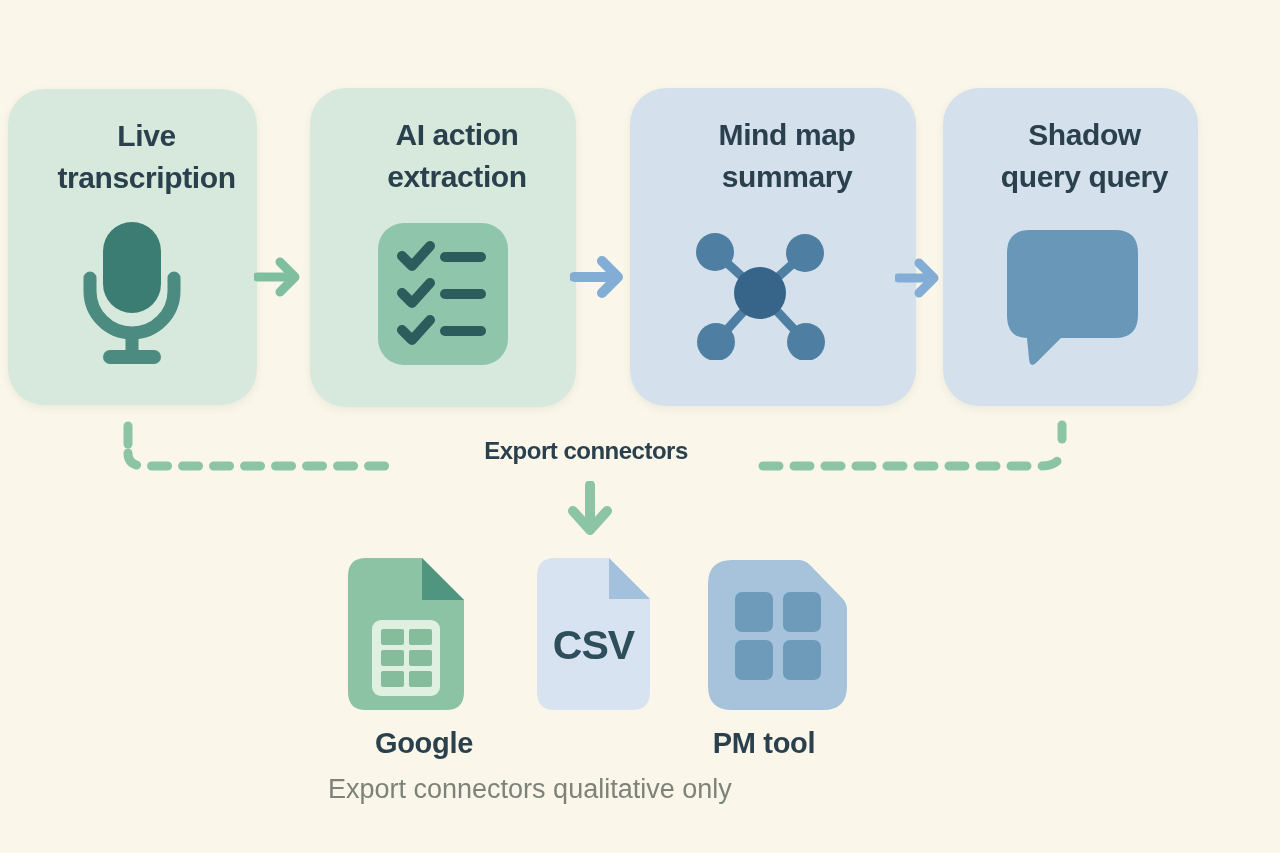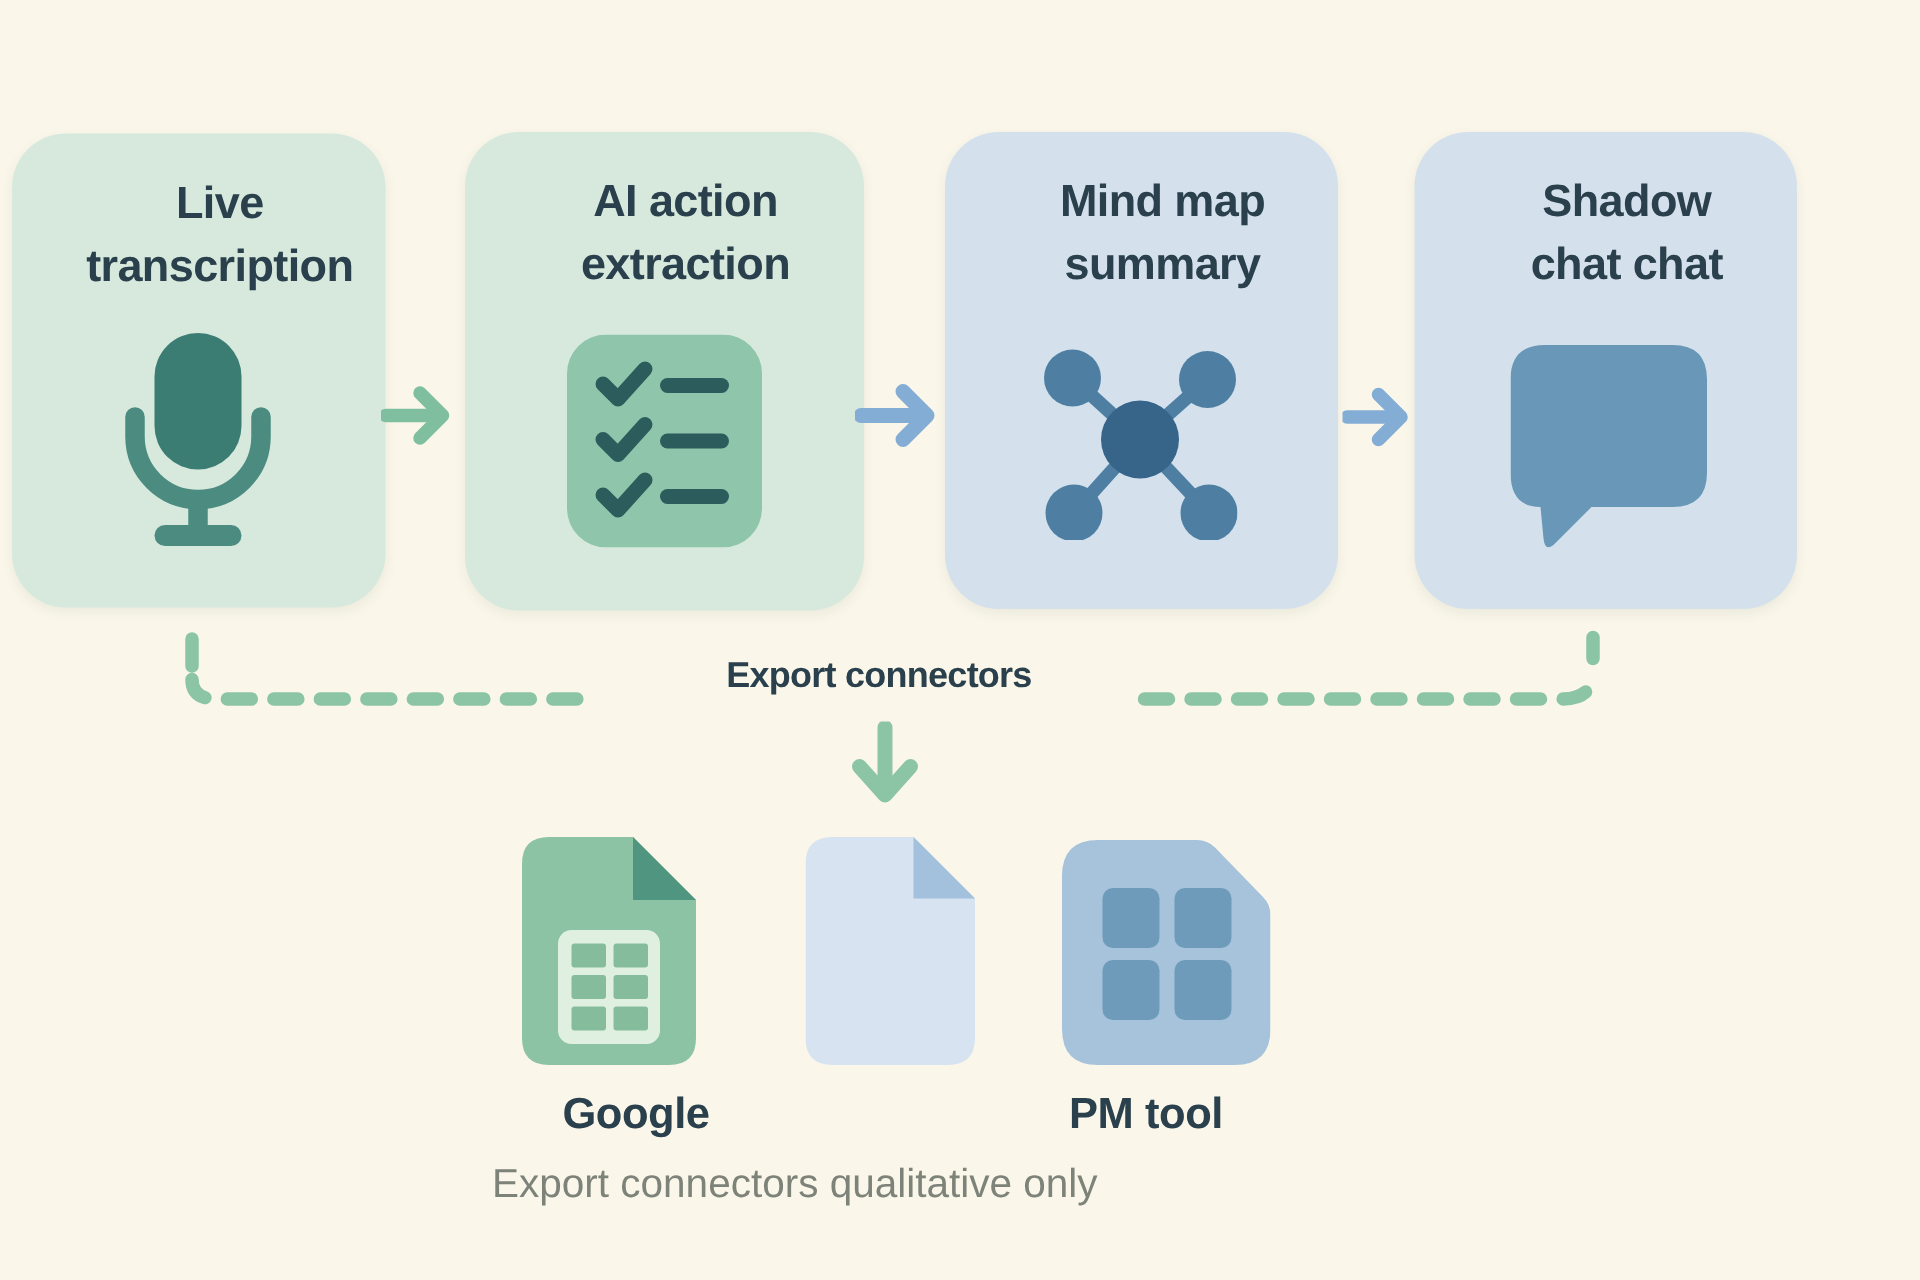--- a/index.html
+++ b/index.html
@@ -107,21 +107,21 @@
     </div>
   </div>
 
   <div class="abs" style="left:570px;top:255px;">
     <svg width="60" height="44" viewBox="0 0 60 44">
       <path d="M4,22 L44,22" stroke="#84ADD5" stroke-width="10" stroke-linecap="round" fill="none"></path>
       <path d="M32,6 L48,22 L32,38" stroke="#84ADD5" stroke-width="10" stroke-linecap="round" stroke-linejoin="round" fill="none"></path>
     </svg>
   </div>
 
-  <div class="flow-card card-blue" style="left:630px;top:88px;width:262px;height:318px;">
+  <div class="flow-card card-blue" style="left:630px;top:88px;width:286px;height:318px;">
     <div class="card-title">
       <span>Mind map</span>
       <span>summary</span>
     </div>
     <div class="card-icon" style="left:65px;top:144px;">
       <svg width="130" height="128" viewBox="0 0 130 128">
         <line x1="65" y1="61" x2="20" y2="20" stroke="#4E7FA3" stroke-width="9"></line>
         <line x1="65" y1="61" x2="110" y2="21" stroke="#4E7FA3" stroke-width="9"></line>
         <line x1="65" y1="61" x2="21" y2="110" stroke="#4E7FA3" stroke-width="9"></line>
         <line x1="65" y1="61" x2="111" y2="110" stroke="#4E7FA3" stroke-width="9"></line>
@@ -137,21 +137,21 @@
   <div class="abs" style="left:895px;top:256px;">
     <svg width="50" height="44" viewBox="0 0 50 44">
       <path d="M3,22 L35,22" stroke="#84ADD5" stroke-width="9" stroke-linecap="round" fill="none"></path>
       <path d="M24,7 L39,22 L24,37" stroke="#84ADD5" stroke-width="9" stroke-linecap="round" stroke-linejoin="round" fill="none"></path>
     </svg>
   </div>
 
   <div class="flow-card card-blue" style="left:943px;top:88px;width:255px;height:318px;">
     <div class="card-title">
       <span>Shadow</span>
-      <span>chat chat</span>
+      <span>query query</span>
     </div>
     <div class="card-icon" style="left:64px;top:142px;">
       <svg width="131" height="136" viewBox="0 0 131 136">
         <path d="M23,0 L108,0 Q131,0 131,23 L131,85 Q131,108 108,108 L54,108 L30,132 Q23,139 22,129 L20,108 Q0,108 0,85 L0,23 Q0,0 23,0 Z" fill="#6897B8"></path>
       </svg>
     </div>
   </div>
 
   <div class="abs" style="left:116px;top:420px;">
     <svg width="290" height="58" viewBox="0 0 290 58">
@@ -189,20 +189,21 @@
       <rect x="61" y="113" width="23" height="16" rx="2" fill="#85BC9C"></rect>
     </svg>
   </div>
 
   <div class="abs" style="left:537px;top:558px;">
     <svg width="113" height="152" viewBox="0 0 113 152">
       <path d="M18,0 L72,0 L113,41 L113,134 Q113,152 95,152 L18,152 Q0,152 0,134 L0,18 Q0,0 18,0 Z" fill="#D7E3F0"></path>
       <path d="M72,0 L113,41 L72,41 Z" fill="#A3C0DC"></path>
     </svg>
   </div>
+  <div class="csv-text">CSV</div>
 
   <div class="abs" style="left:708px;top:560px;">
     <svg width="139" height="150" viewBox="0 0 139 150">
       <path d="M24,0 L90,0 Q97,0 102,5 L134,38 Q139,43 139,50 L139,126 Q139,150 115,150 L24,150 Q0,150 0,126 L0,24 Q0,0 24,0 Z" fill="#A6C3DB"></path>
       <rect x="27" y="32" width="38" height="40" rx="7" fill="#6E9BB9"></rect>
       <rect x="75" y="32" width="38" height="40" rx="7" fill="#6E9BB9"></rect>
       <rect x="27" y="80" width="38" height="40" rx="7" fill="#6E9BB9"></rect>
       <rect x="75" y="80" width="38" height="40" rx="7" fill="#6E9BB9"></rect>
     </svg>
   </div>

